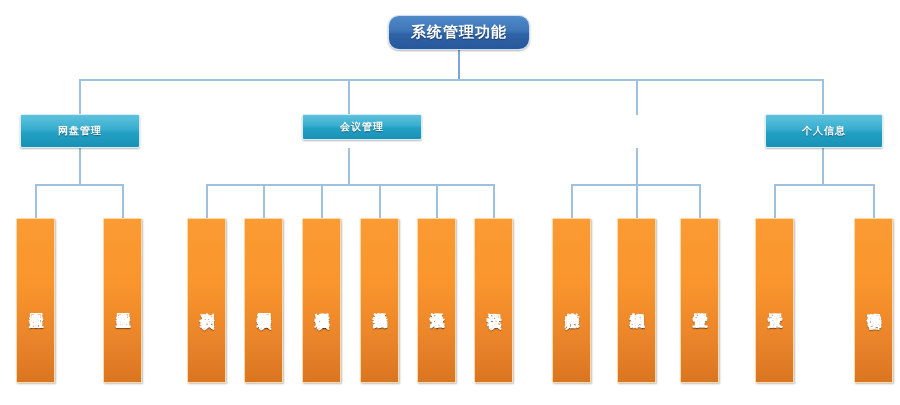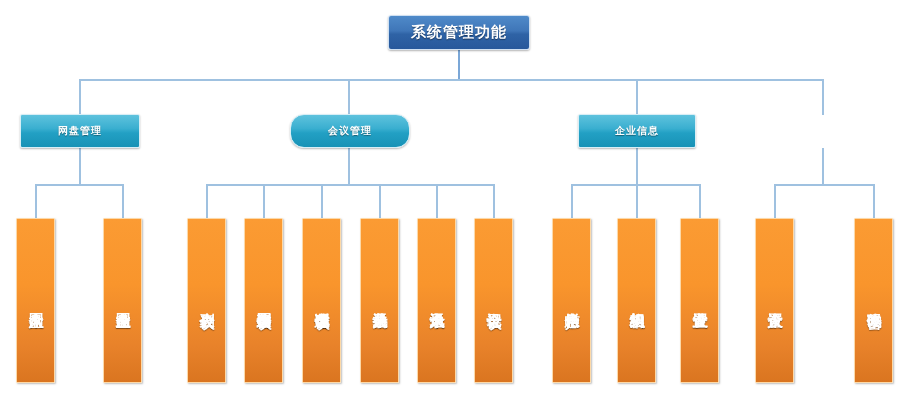--- a/index.html
+++ b/index.html
@@ -16,21 +16,21 @@
   .conn.v{width:2px;}
   .conn.h{height:2px;}
   .conn.root{background:#7ba7d7;}
 
   
   .node-root{
     position:absolute;
     box-sizing:border-box;
     background:linear-gradient(to bottom,#4f8ac9 0%,#3f76b8 45%,#2f63a6 55%,#27589b 100%);
     border:1px solid #cfe0f2;
-    border-radius:3px;
+    border-radius:11px;
     box-shadow:0 1px 2px rgba(0,0,0,.30);
     display:flex;align-items:center;justify-content:center;
     color:#ffffff;
     font-weight:bold;
     font-size:15px;
     letter-spacing:1px;
     text-shadow:0 1px 1px rgba(0,0,0,.45);
   }
 
   
@@ -108,22 +108,22 @@
   <div class="conn v" style="left:699px;top:184px;height:34px;"></div>
 
   <div class="conn v" style="left:822px;top:148px;height:37px;"></div>
   <div class="conn h" style="left:774px;top:184px;width:100px;"></div>
   <div class="conn v" style="left:774px;top:184px;height:34px;"></div>
   <div class="conn v" style="left:873px;top:184px;height:34px;"></div>
 
   <div class="node-root" style="left:388px;top:15px;width:142px;height:35px;">系统管理功能</div>
 
   <div class="node-l2" style="left:20px;top:114px;width:120px;height:34px;">网盘管理</div>
-  <div class="node-l2" style="left:290px;top:114px;width:120px;height:34px;border-radius:14px;">会议管理</div>
-  <div class="node-l2" style="left:578px;top:114px;width:118px;height:34px;">企业信息</div>
+  <div class="node-l2" style="left:302px;top:114px;width:120px;height:26px;">会议管理</div>
+  <div class="node-l2" style="left:765px;top:114px;width:118px;height:34px;">个人信息</div>
 
   <div class="node-leaf" style="left:16px;top:218px;width:39px;height:165px;">
     <span class="leaf-text">个人网盘</span>
   </div>
   <div class="node-leaf" style="left:103px;top:218px;width:39px;height:165px;">
     <span class="leaf-text">企业网盘</span>
   </div>
 
   <div class="node-leaf" style="left:187px;top:218px;width:39px;height:165px;">
     <span class="leaf-text">会议列表</span>

